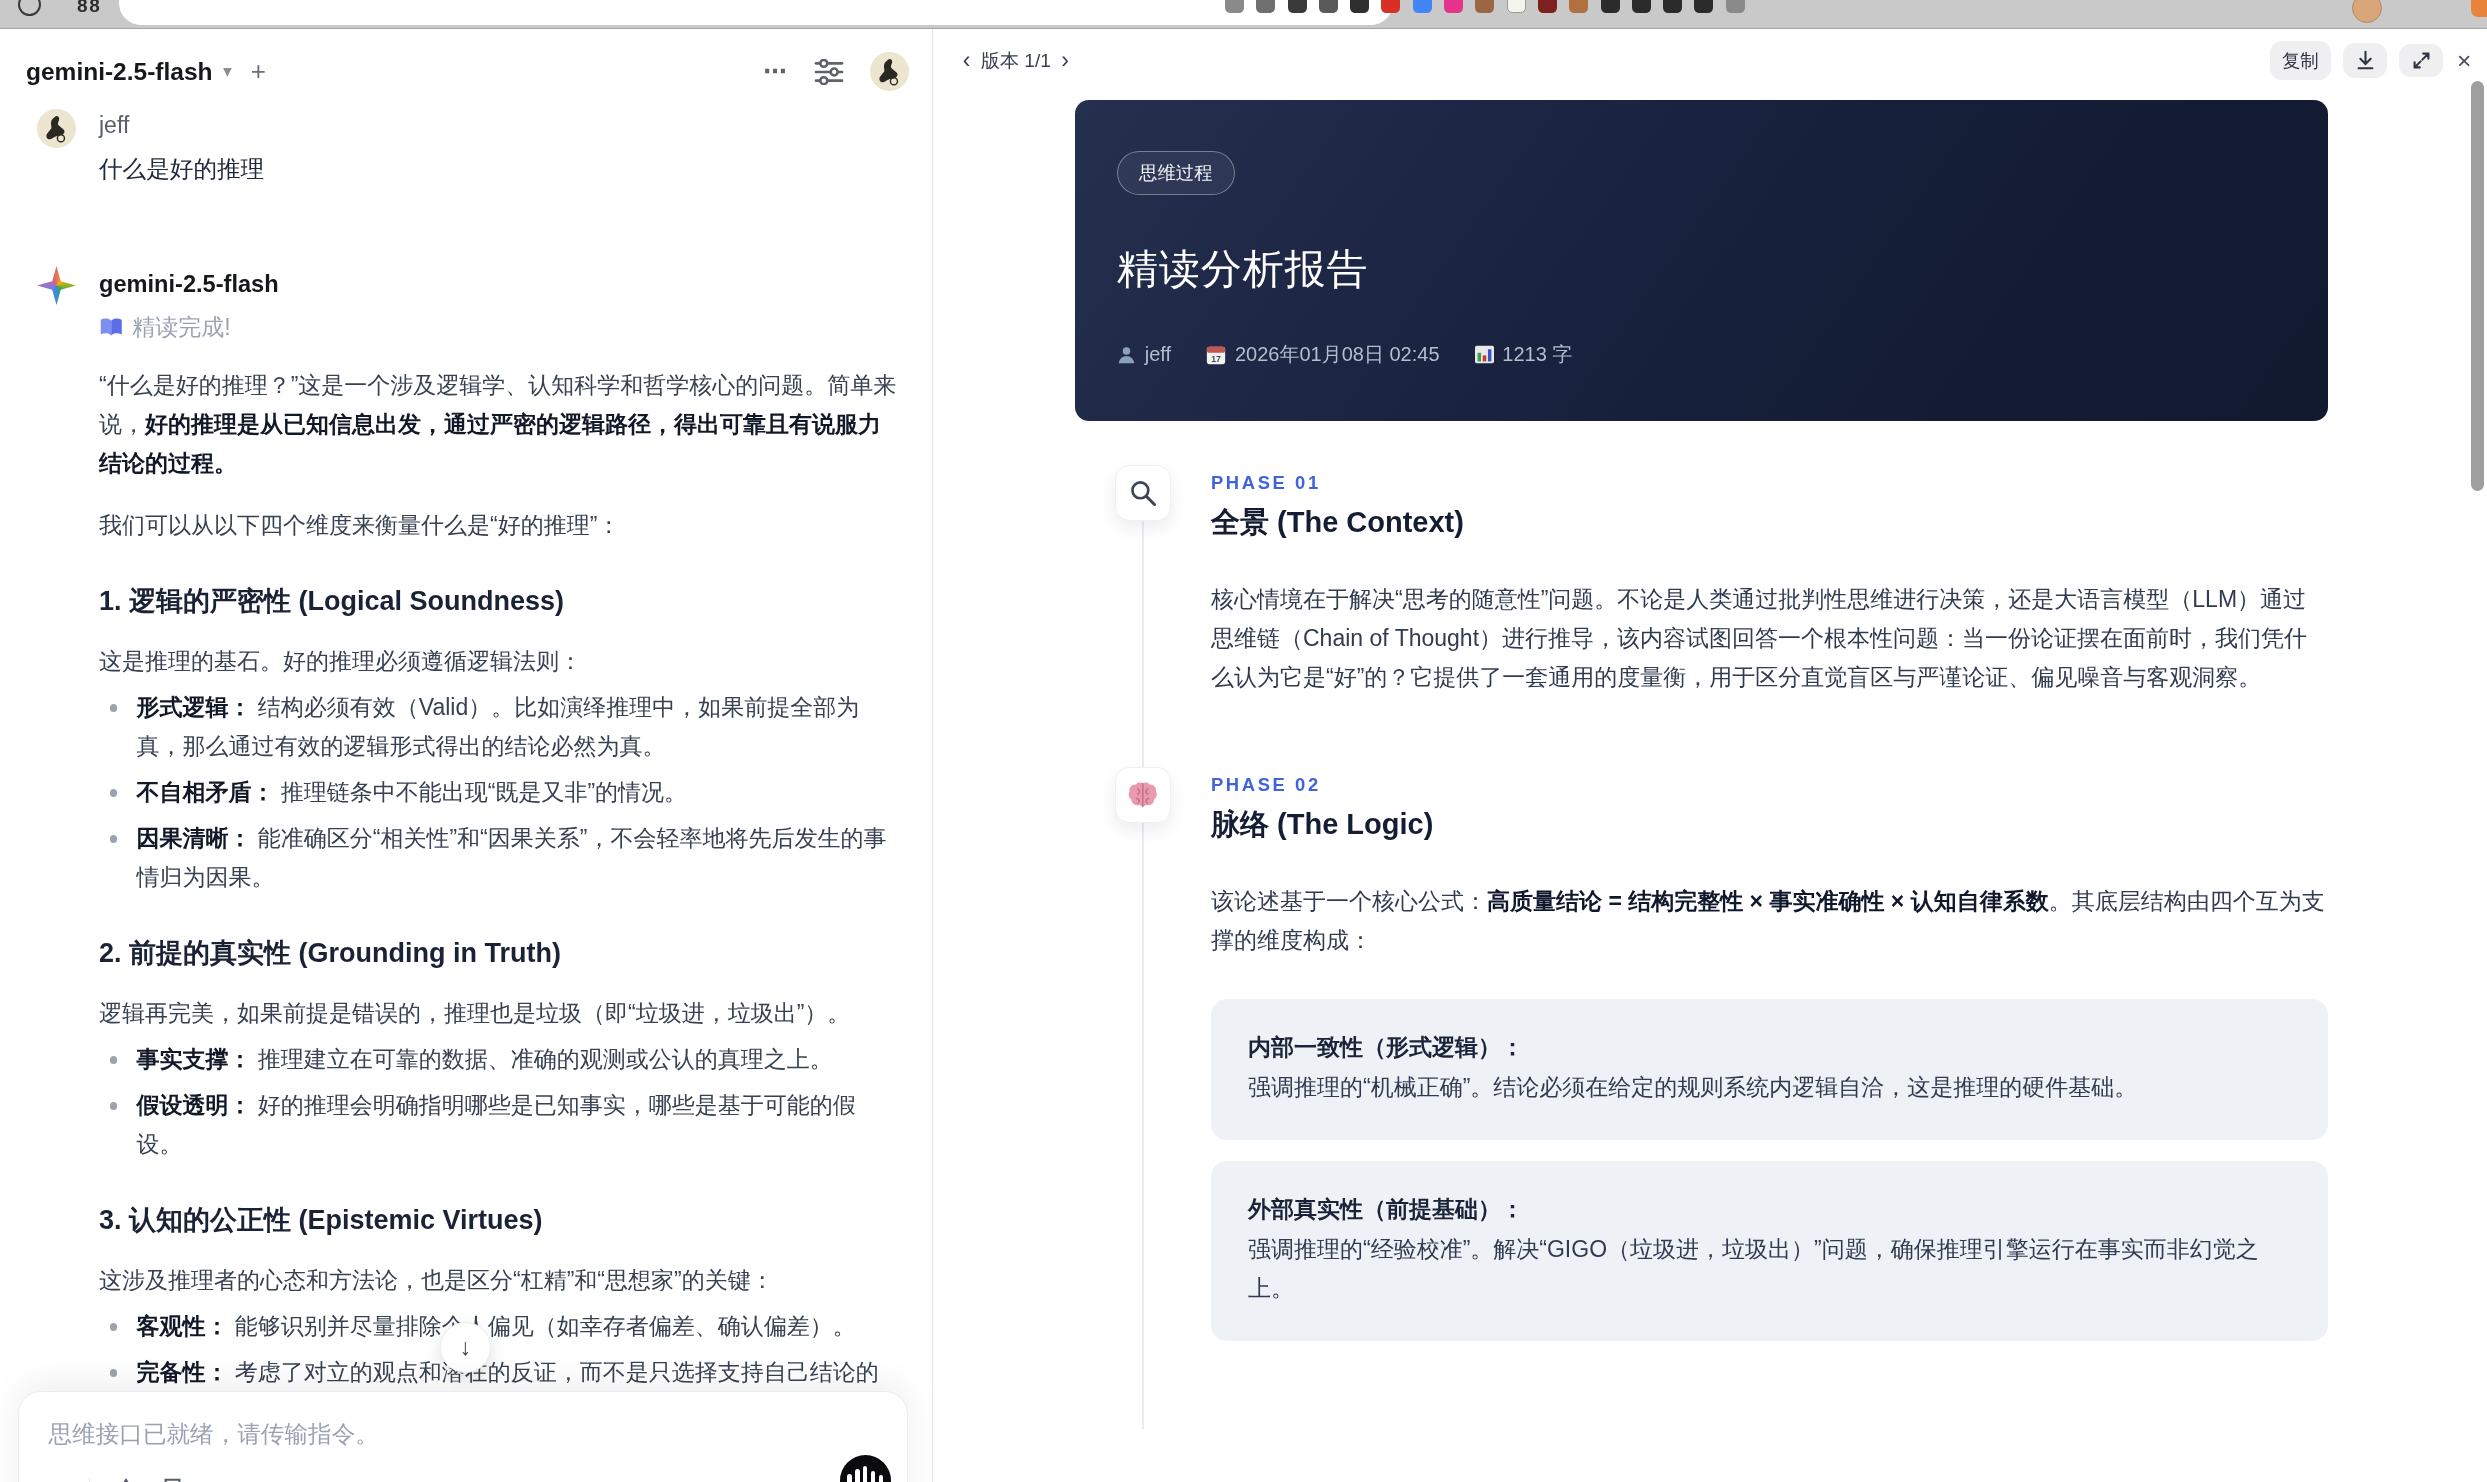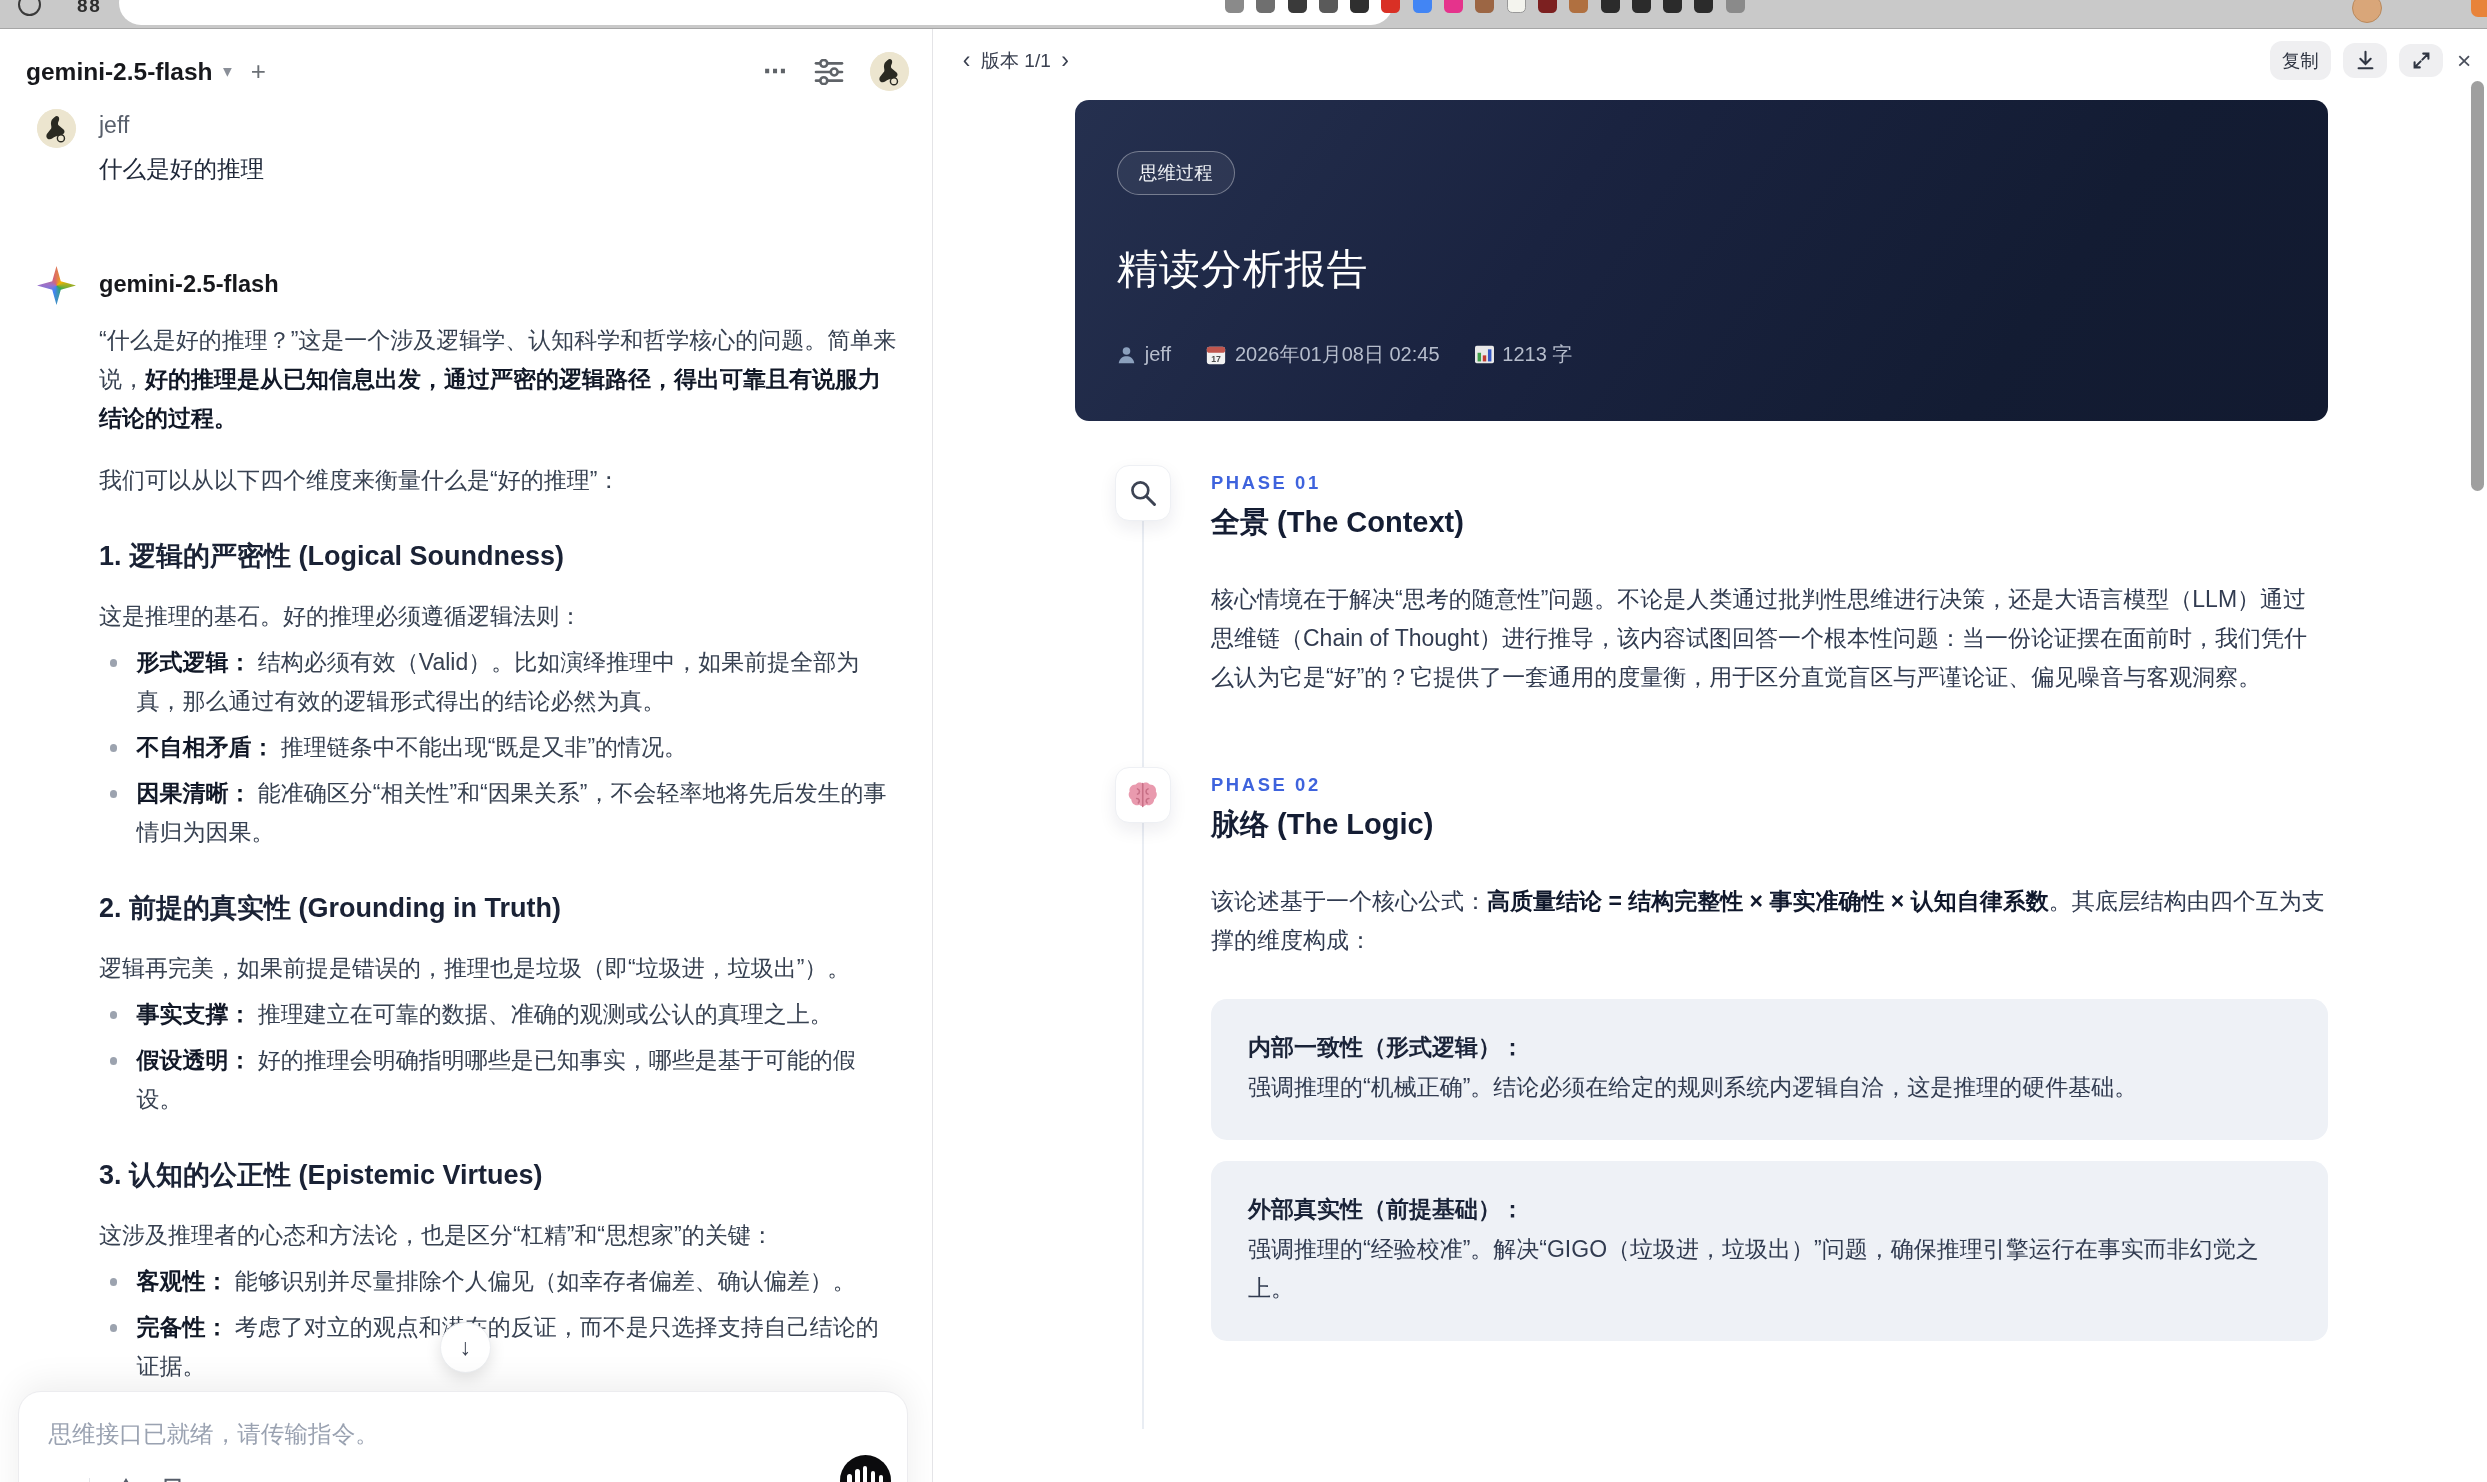--- a/index.html
+++ b/index.html
@@ -179,20 +179,29 @@
         <div class="msg-col">
           <div class="user-name">jeff</div>
           <div class="user-text">什么是好的推理</div>
         </div>
       </div>
 
       <div class="msg-row assistant-row">
         <span class="gemini-star"></span>
         <div class="msg-col">
           <div class="asst-name">gemini-2.5-flash</div>
+          <div class="asst-status">
+            <span>
+              <svg width="24.5" height="21" viewBox="0 0 28 24">
+                  <path d="M2 3c4-2 9-2 12 1v17C11 18 6 18 2 20Z" fill="#7e8ff2"></path>
+                  <path d="M26 3c-4-2-9-2-12 1v17c3-3 8-3 12-1Z" fill="#5b6ee8"></path>
+                </svg>
+            </span>
+            <span>精读完成!</span>
+          </div>
           <div class="md" id="chat-blocks">
               <p><span>“什么是好的推理？”这是一个涉及逻辑学、认知科学和哲学核心的问题。简单来说，</span><strong>好的推理是从已知信息出发，通过严密的逻辑路径，得出可靠且有说服力结论的过程。</strong></p>
               <p><span>我们可以从以下四个维度来衡量什么是“好的推理”：</span></p>
               <h3>1. 逻辑的严密性 (Logical Soundness)</h3>
               <p><span>这是推理的基石。好的推理必须遵循逻辑法则：</span></p>
               <ul>
                 <li>
                   <span class="dot"></span>
                   <span><strong>形式逻辑： </strong><span>结构必须有效（Valid）。比如演绎推理中，如果前提全部为真，那么通过有效的逻辑形式得出的结论必然为真。</span></span>
                 </li>

